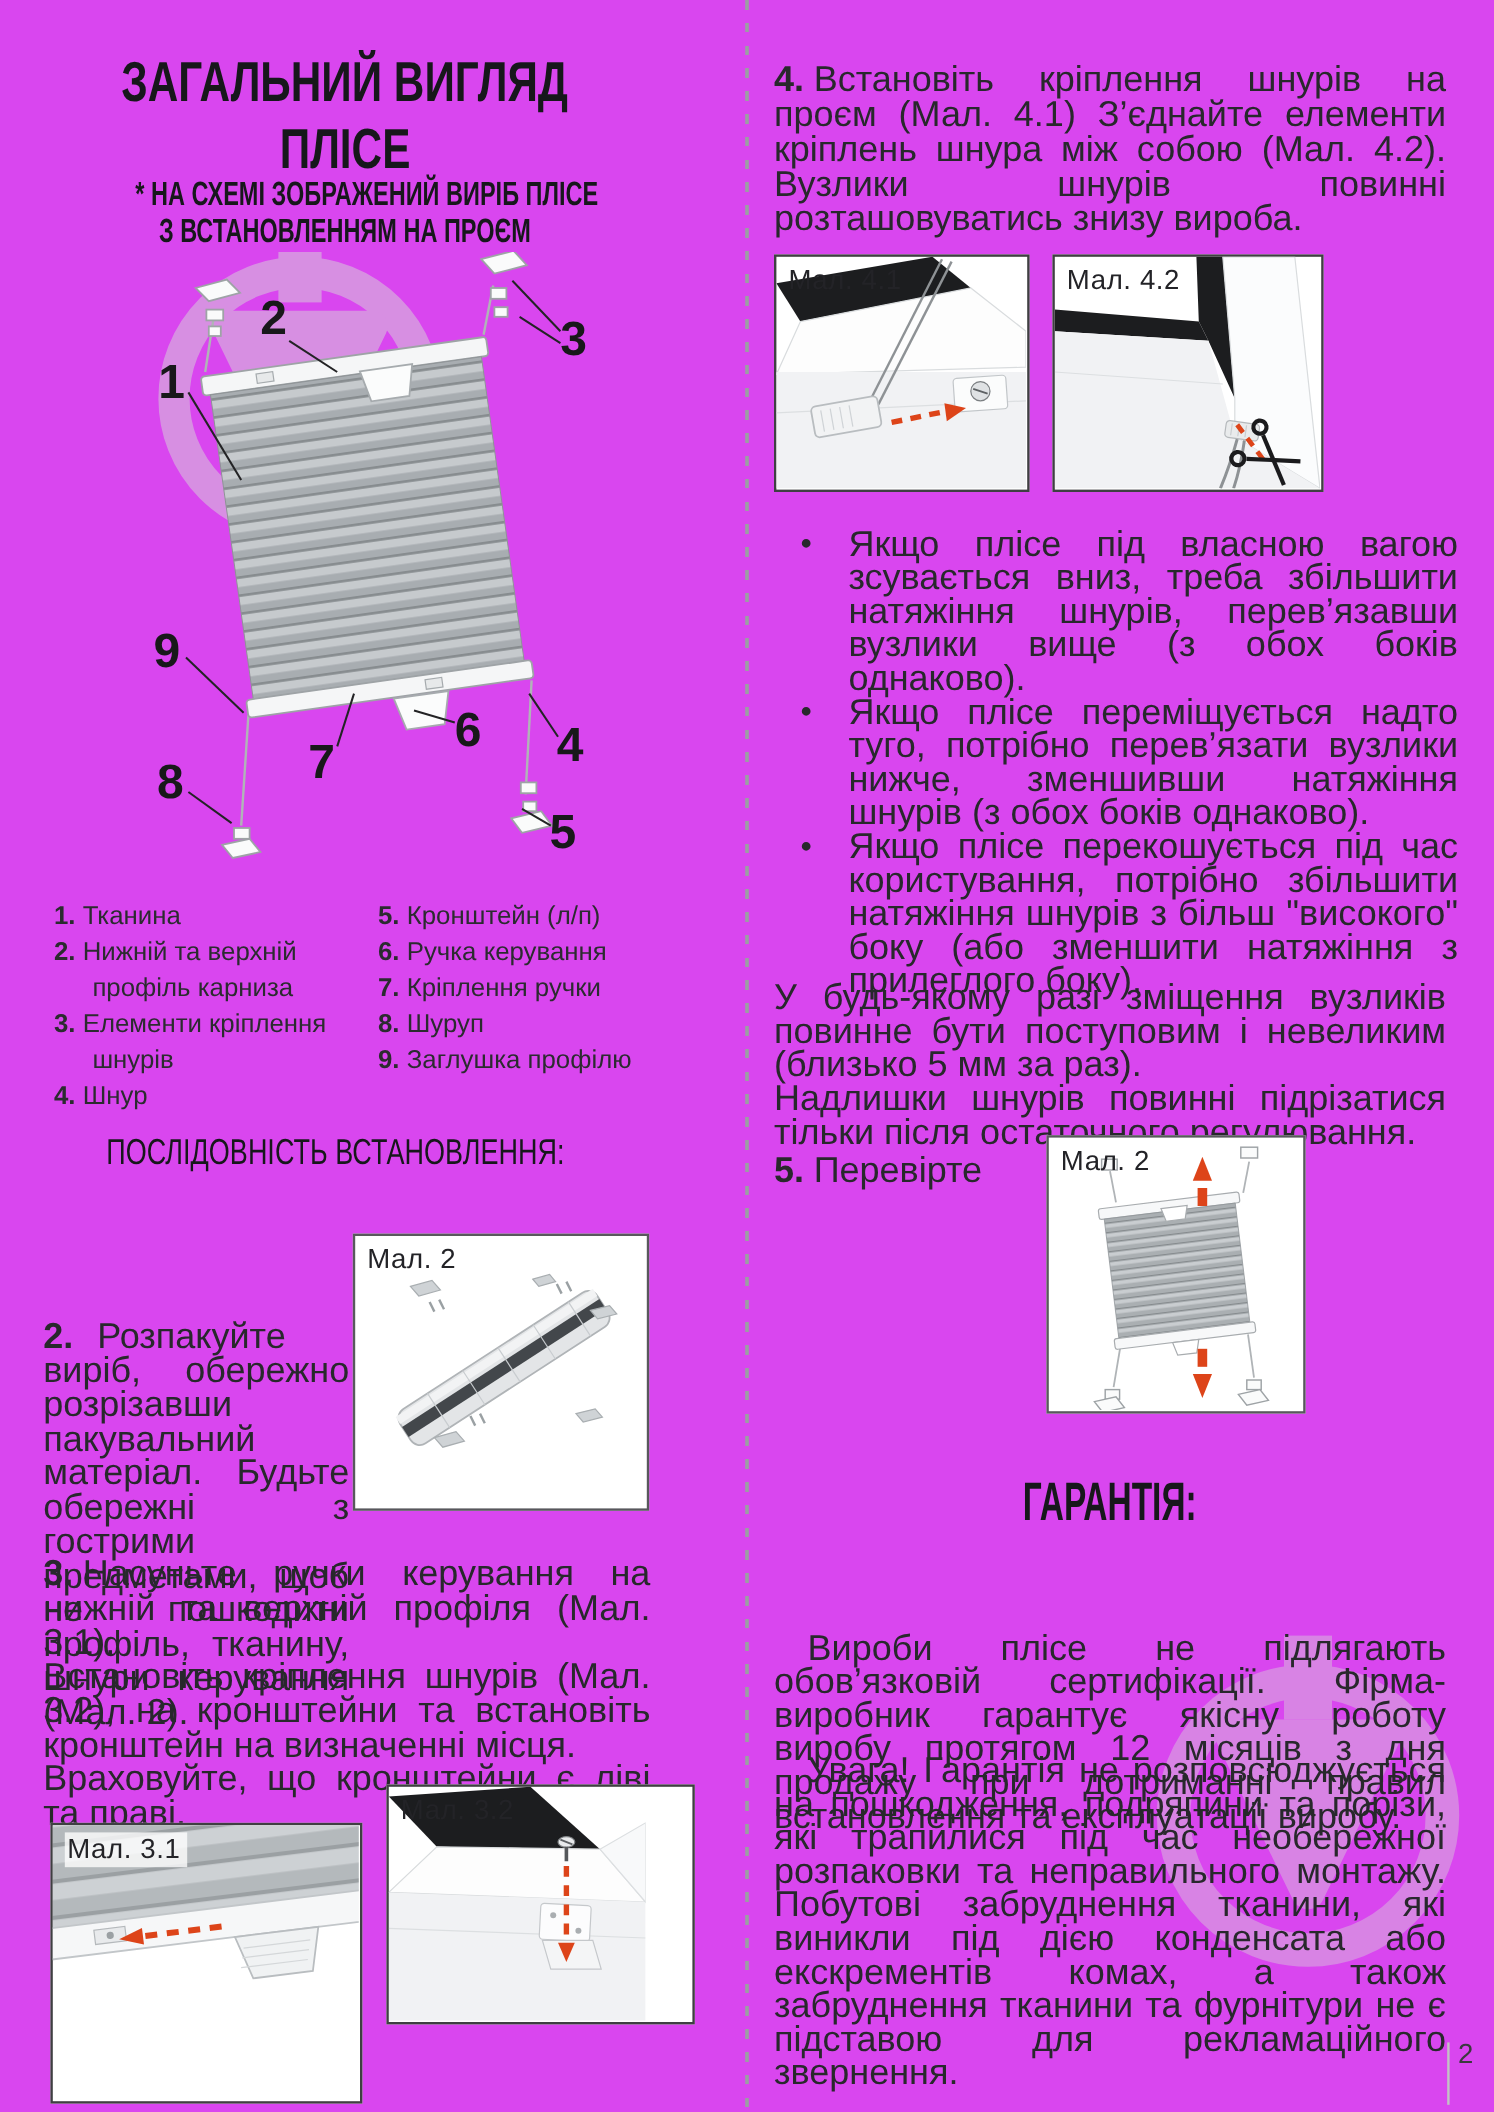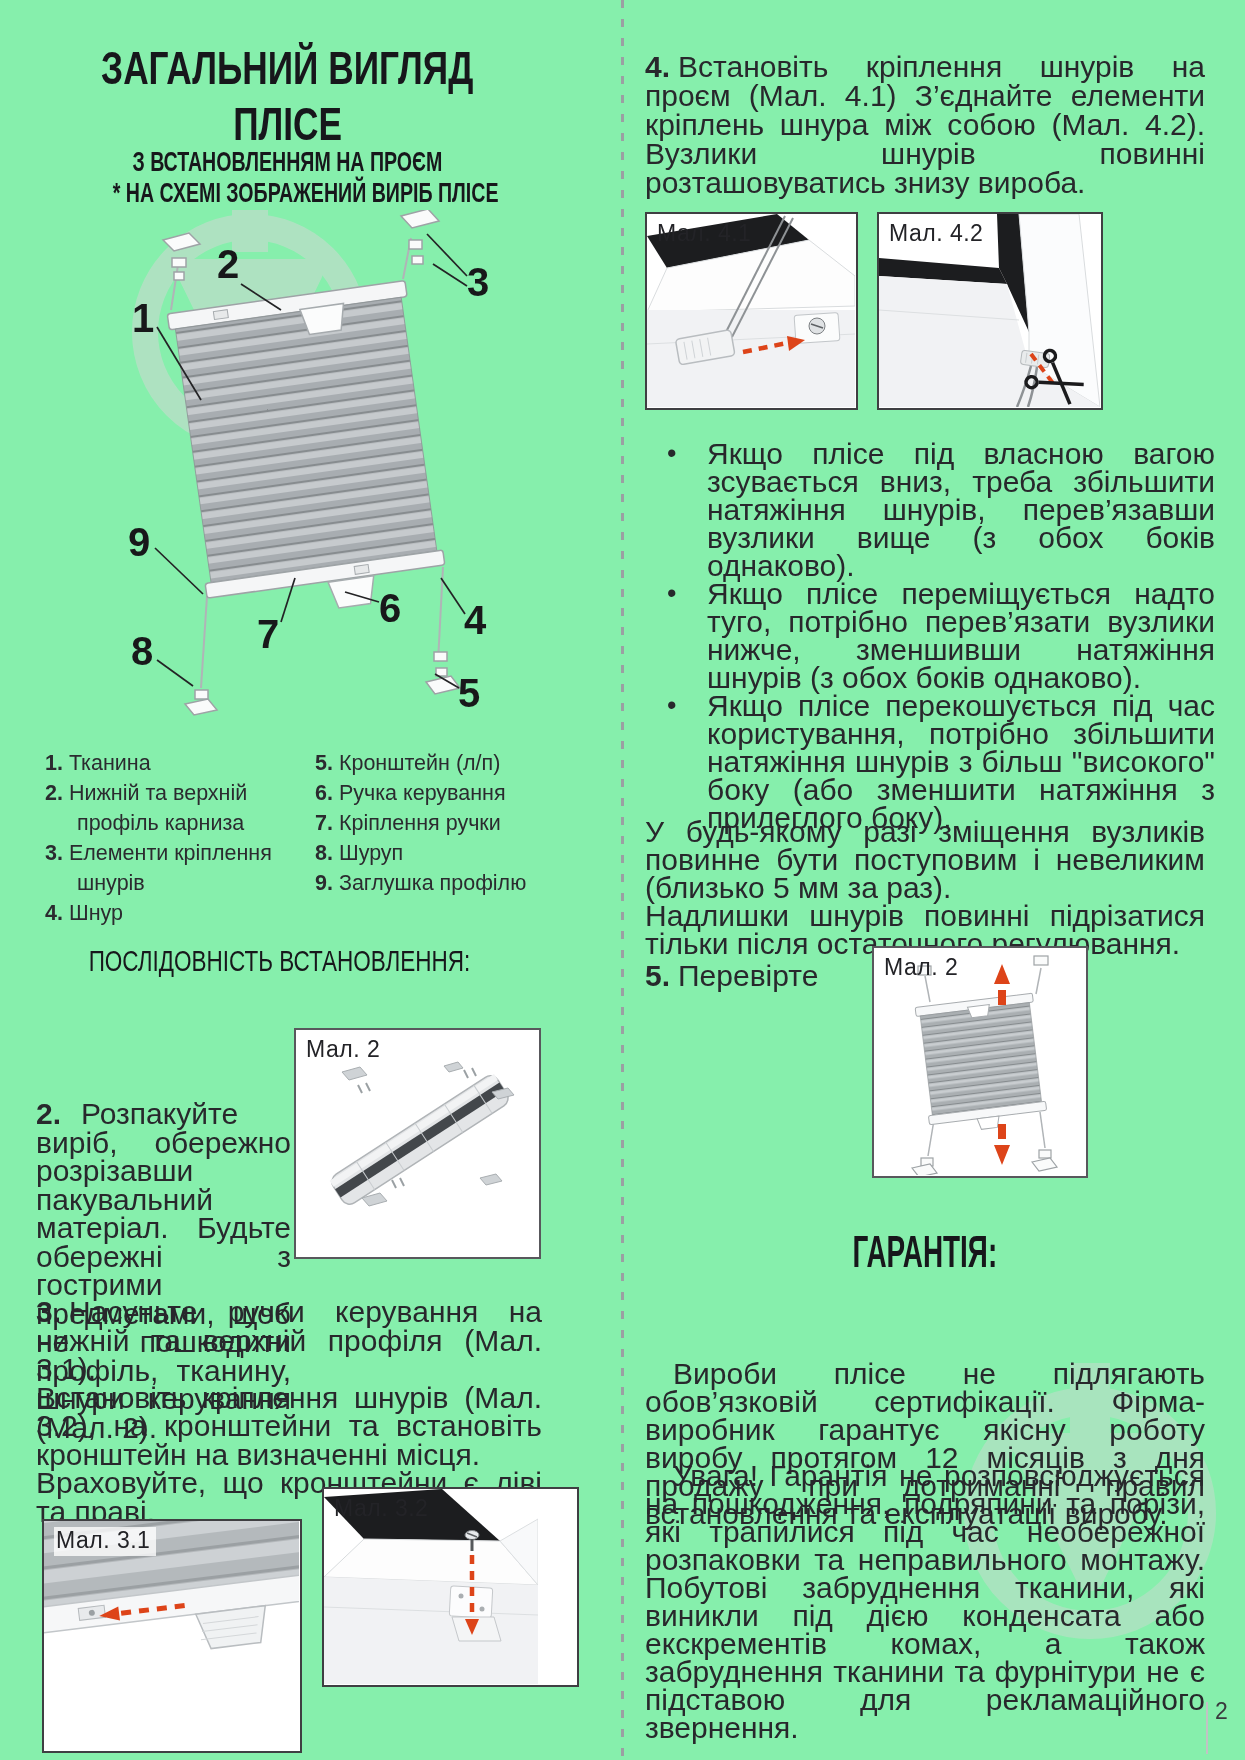--- a/index.html
+++ b/index.html
@@ -1,16 +1,16 @@
 <!DOCTYPE html>
 <html><head>
 <meta charset="utf-8">
 <style>
   html,body{margin:0;padding:0;background:#ffffff;}
-  .page{position:relative;width:1245px;height:1760px;background:#86efac;overflow:hidden;
+  .page{position:relative;width:1245px;height:1760px;background:#d946ef;overflow:hidden;
         font-family:"Liberation Sans",sans-serif;color:#27272b;}
   .abs{position:absolute;}
   .divider{position:absolute;left:621px;top:0;width:3px;height:1760px;
            background:repeating-linear-gradient(to bottom,#9b9fa2 0 8px,transparent 8px 19px);}
   .cond{display:inline-block;transform:scaleX(0.75);transform-origin:50% 50%;white-space:nowrap;}
   .cond2{display:inline-block;transform:scaleX(0.70);transform-origin:50% 50%;white-space:nowrap;}
   .cond3{display:inline-block;transform:scaleX(0.62);transform-origin:50% 50%;white-space:nowrap;}
   .doc-title{left:30px;top:40px;width:515px;text-align:center;font-weight:700;color:#17171b;
              font-size:47px;line-height:56px;letter-spacing:0px;}
   .doc-sub{left:30px;top:146px;width:515px;text-align:center;font-weight:700;color:#17171b;
@@ -53,22 +53,22 @@
     </g>
   </svg>
 
   <div class="divider"></div>
 
   <div class="abs doc-title">
     <div><span class="cond">ЗАГАЛЬНИЙ ВИГЛЯД</span></div>
     <div><span class="cond">ПЛІСЕ</span></div>
   </div>
   <div class="abs doc-sub">
+    <div><span class="cond2">* НА СХЕМІ ЗОБРАЖЕНИЙ ВИРІБ ПЛІСЕ</span></div>
     <div><span class="cond2">З ВСТАНОВЛЕННЯМ НА ПРОЄМ</span></div>
-    <div><span class="cond2">* НА СХЕМІ ЗОБРАЖЕНИЙ ВИРІБ ПЛІСЕ</span></div>
   </div>
 
   <svg class="abs" style="left:35px;top:210px;" width="505" height="512" viewBox="0 0 505 512">
     <defs>
       <pattern id="plM" width="10" height="15" patternUnits="userSpaceOnUse">
         <rect width="10" height="15" fill="#c6cacd"></rect>
         <rect width="10" height="2.2" fill="#878c8f"></rect>
         <rect y="9" width="10" height="6" fill="#a8adb1"></rect>
       </pattern>
     </defs>

